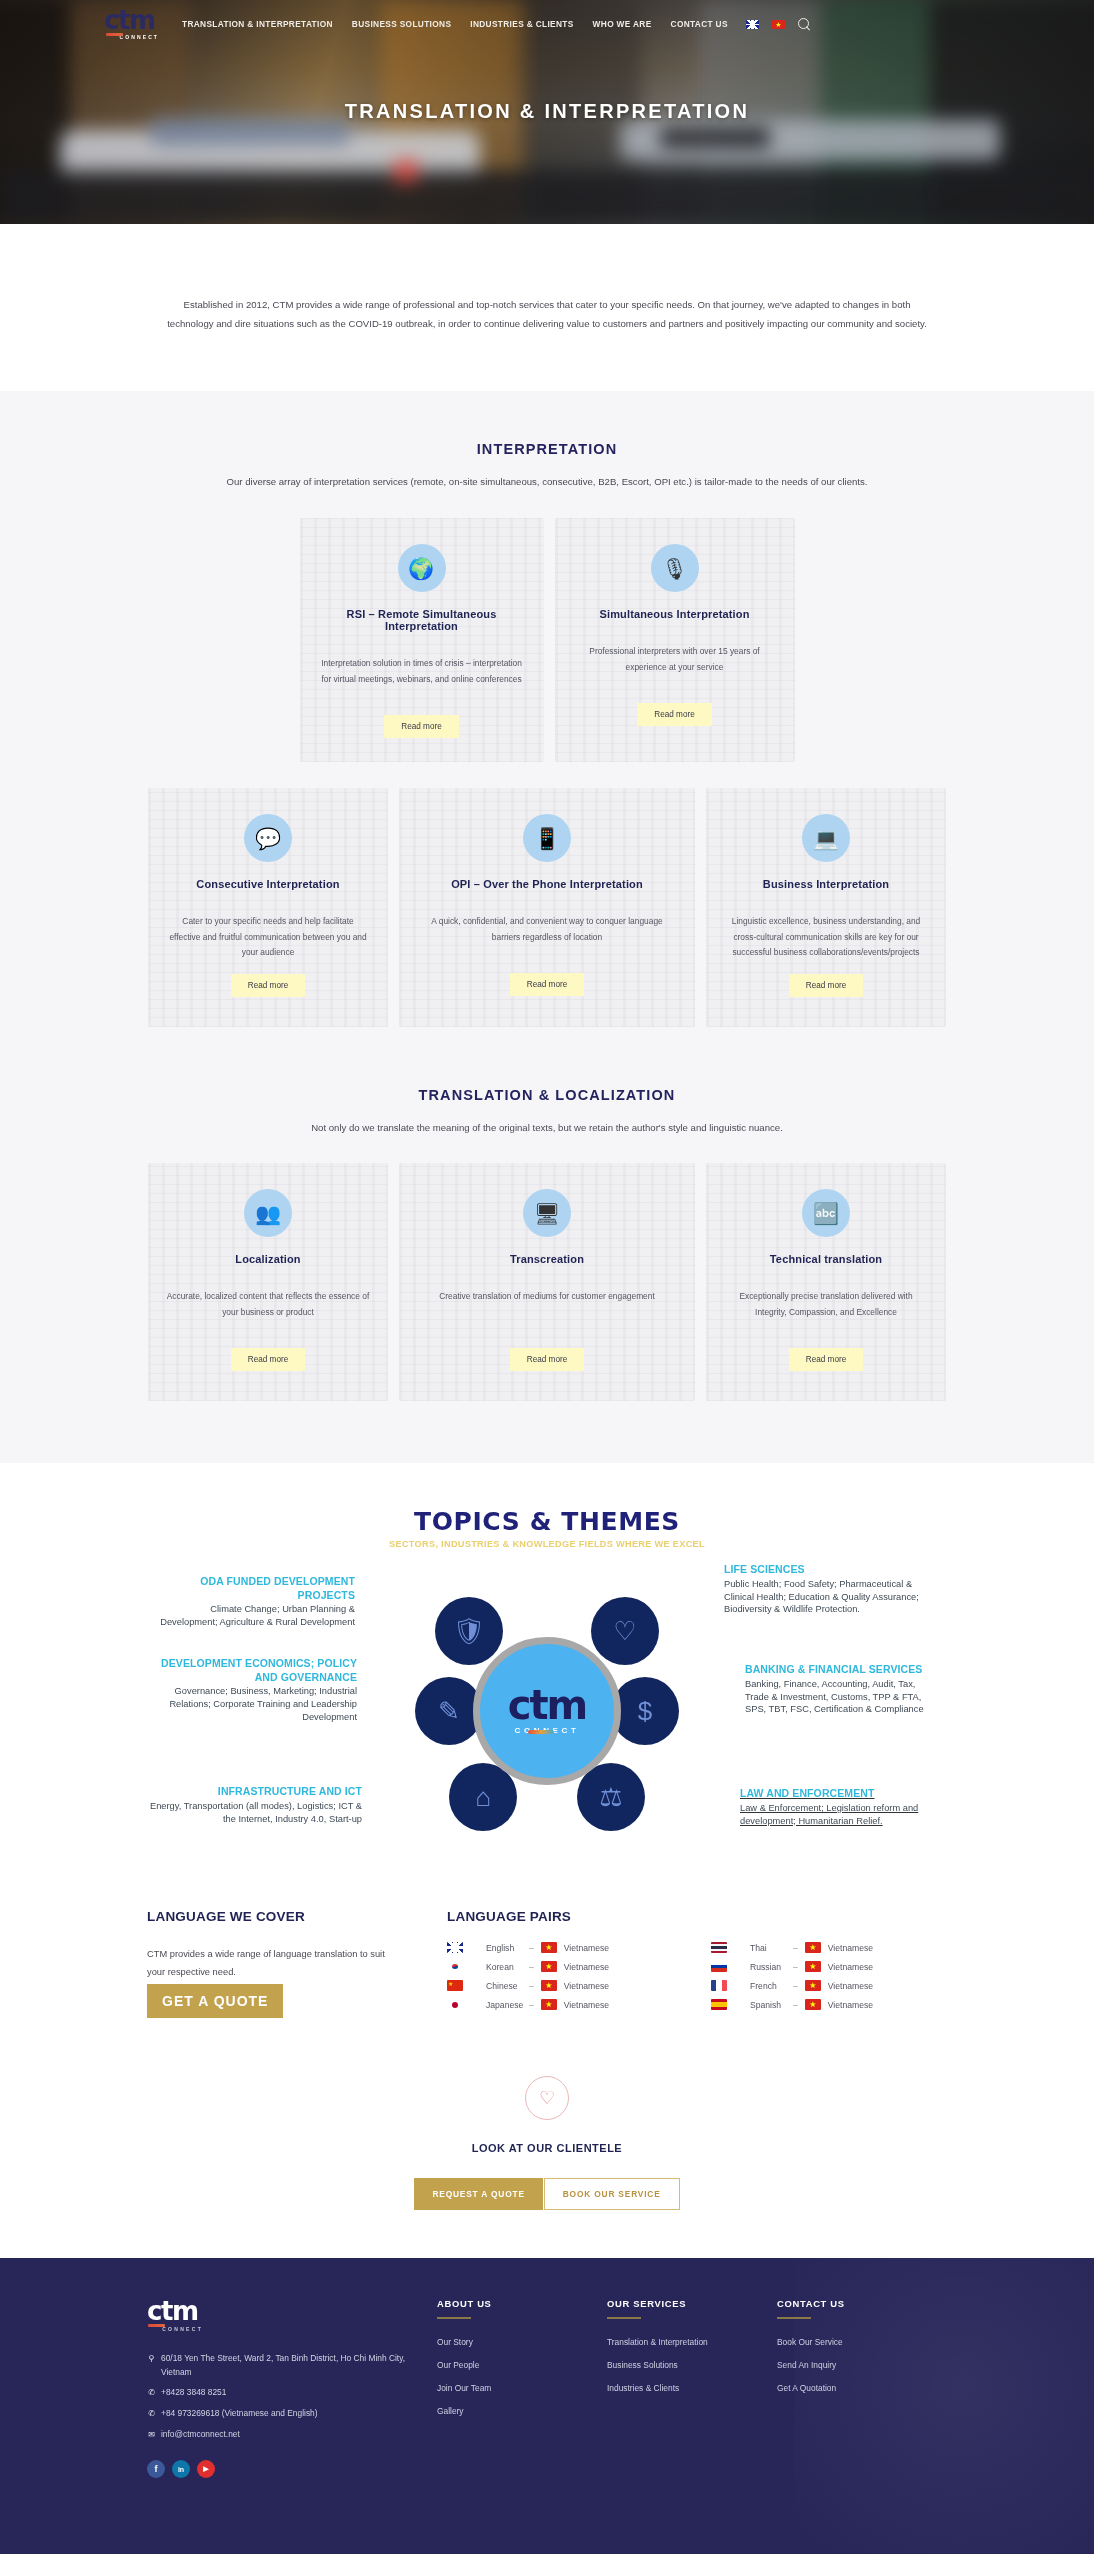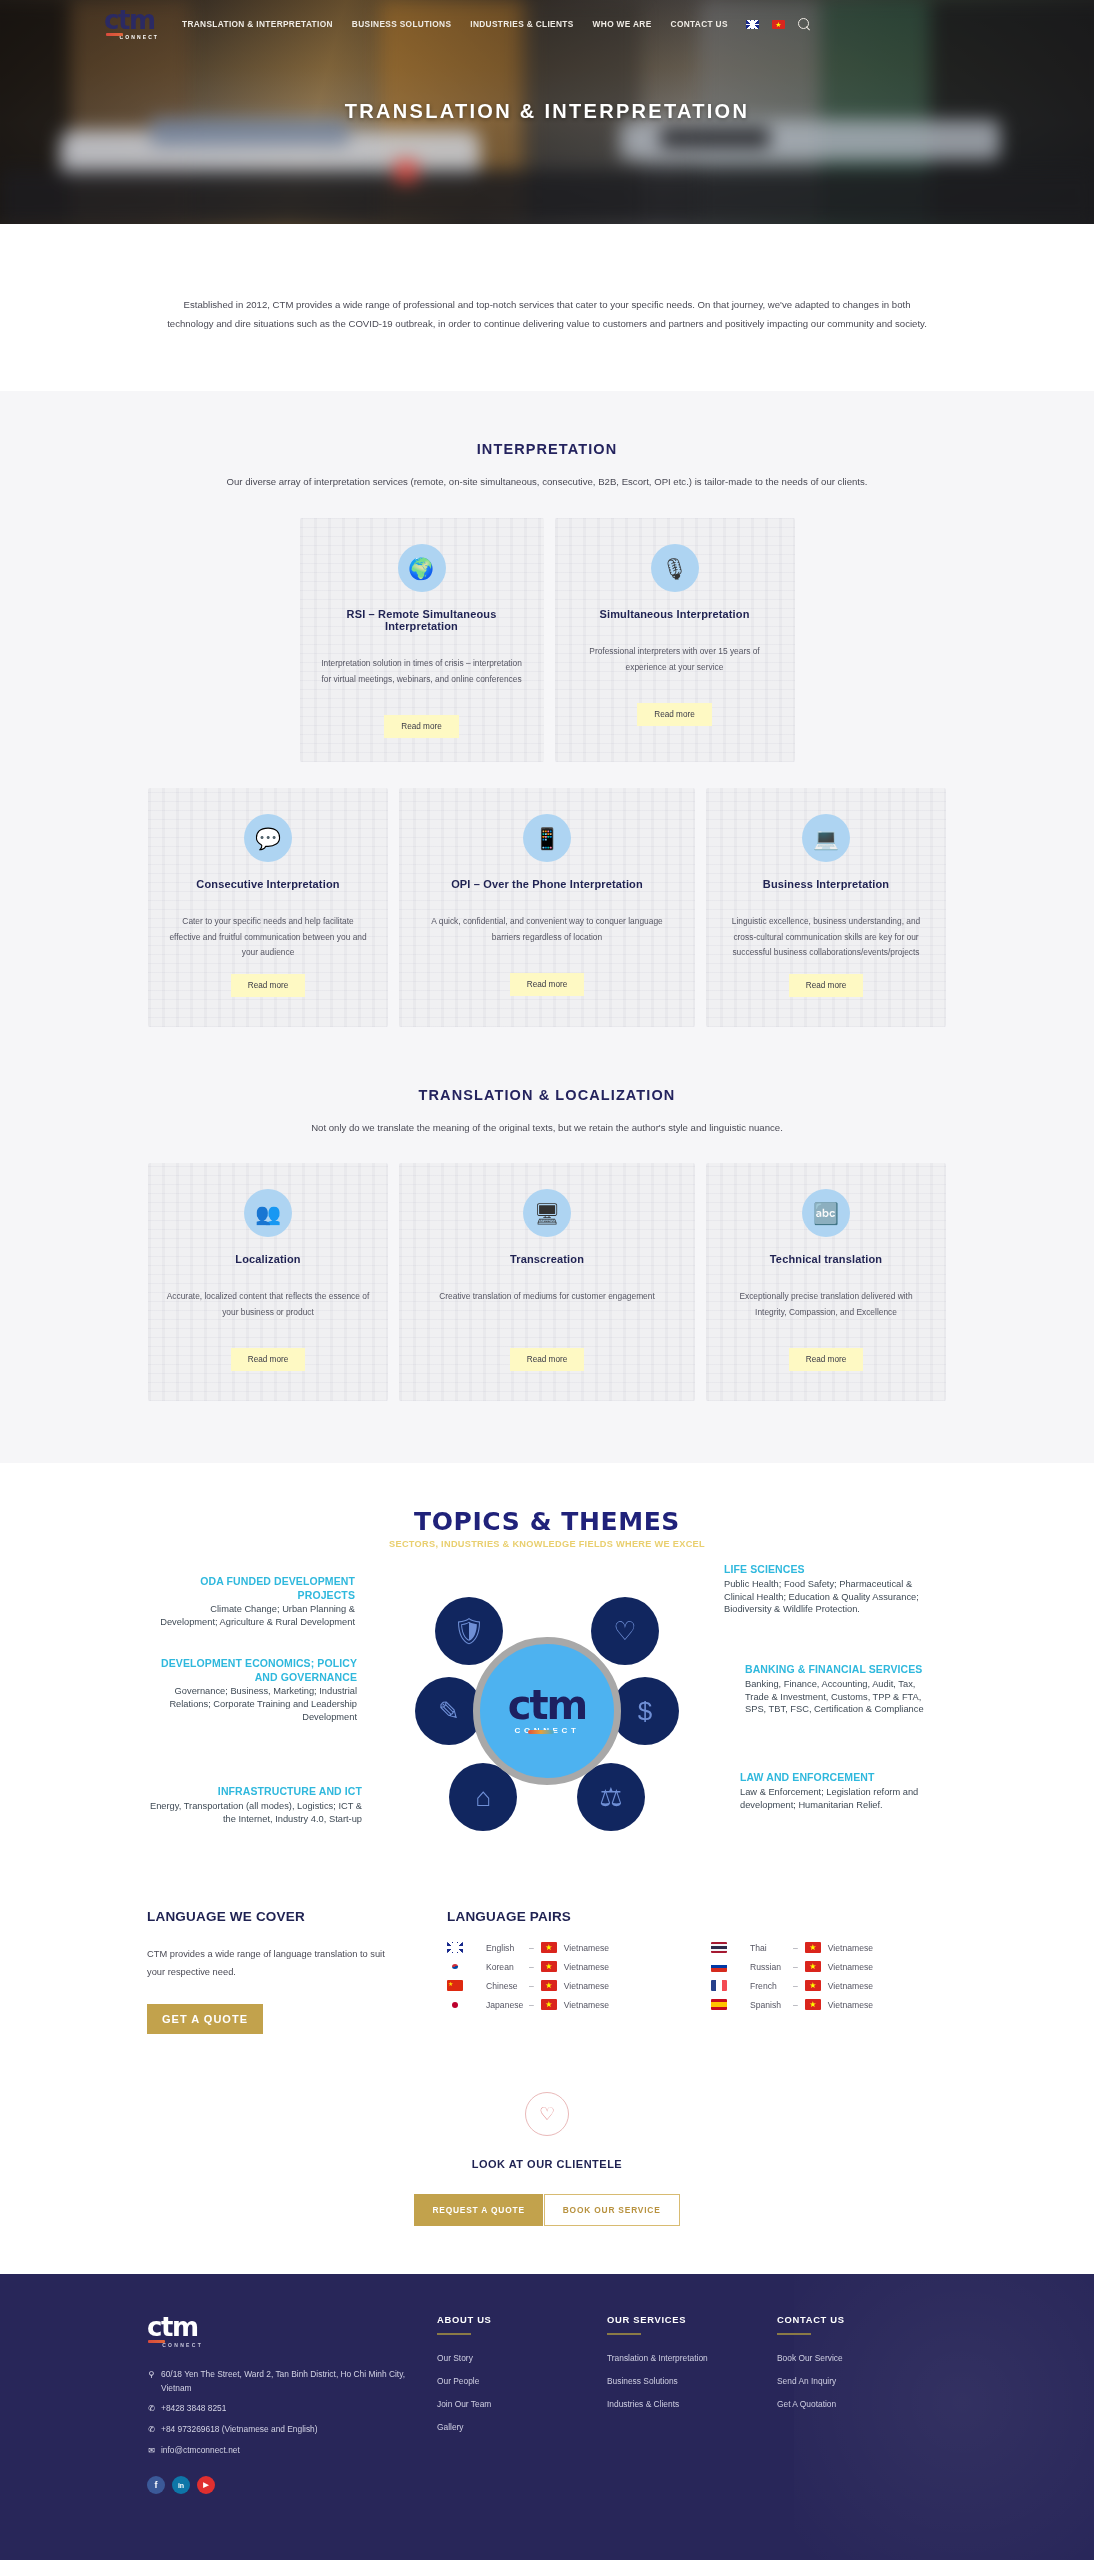--- a/index.html
+++ b/index.html
@@ -171,23 +171,23 @@
     color: #6f8fd6; font-size: 26px;
   }
 
   
   .langs { background: #fff; padding: 20px 0 0; }
   .langs-inner { width: 800px; margin: 0 auto; display: flex; gap: 60px; }
   .lw { width: 240px; }
   .lw h3, .lp h3 { color: #1f2252; font-size: 13.5px; font-weight: bold; letter-spacing: .2px; }
   .lw p { color: #4a4a55; font-size: 9.3px; line-height: 1.9; margin-top: 22px; }
   .quote-btn {
-    display: inline-block; margin-top: 22px;
+    display: inline-block; margin-top: 2px;
     background: #c2a24c; color: #fff; border: none; cursor: pointer;
-    font-size: 11px; font-weight: bold; letter-spacing: 1px;
+    font-size: 14px; font-weight: bold; letter-spacing: 1px;
     padding: 9px 15px; font-family: "Liberation Sans", sans-serif;
   }
   .lp { flex: 1; }
   .pairs { display: grid; grid-template-columns: 1fr 1fr; gap: 8px 28px; margin-top: 18px; }
   .pair { display: flex; align-items: center; gap: 7px; font-size: 8.6px; color: #555562; }
   .fl { width: 16px; height: 11px; border-radius: 1px; flex: none; overflow: hidden;
     position: relative; display: block; background: #ddd; }
   .pair .nm { width: 52px; padding-left: 16px; }
   .pair .dash { color: #9a9aa4; }
   .fl-vn { background: #da251d; }
@@ -403,21 +403,21 @@
       </div>
 
       <div class="tp right" style="top:0px;width:215px;">
         <h3>LIFE SCIENCES</h3>
         <p>Public Health; Food Safety; Pharmaceutical &amp; Clinical Health; Education &amp; Quality Assurance; Biodiversity &amp; Wildlife Protection.</p>
       </div>
       <div class="tp right" style="top:100px;width:190px;right:12px;">
         <h3>BANKING &amp; FINANCIAL SERVICES</h3>
         <p>Banking, Finance, Accounting, Audit, Tax, Trade &amp; Investment, Customs, TPP &amp; FTA, SPS, TBT, FSC, Certification &amp; Compliance</p>
       </div>
-      <div class="tp right" style="top:208px;width:205px;right:2px;">
+      <div class="tp right" style="top:224px;width:205px;right:2px;text-decoration:underline;">
         <h3>LAW AND ENFORCEMENT</h3>
         <p>Law &amp; Enforcement; Legislation reform and development; Humanitarian Relief.</p>
       </div>
 
       <div class="hub">
         <div class="bub" style="left:8px;top:6px;">🛡</div>
         <div class="bub" style="right:8px;top:6px;">♡</div>
         <div class="bub" style="left:-12px;top:86px;">✎</div>
         <div class="bub" style="right:-12px;top:86px;">$</div>
         <div class="bub" style="left:22px;bottom:0px;">⌂</div>

